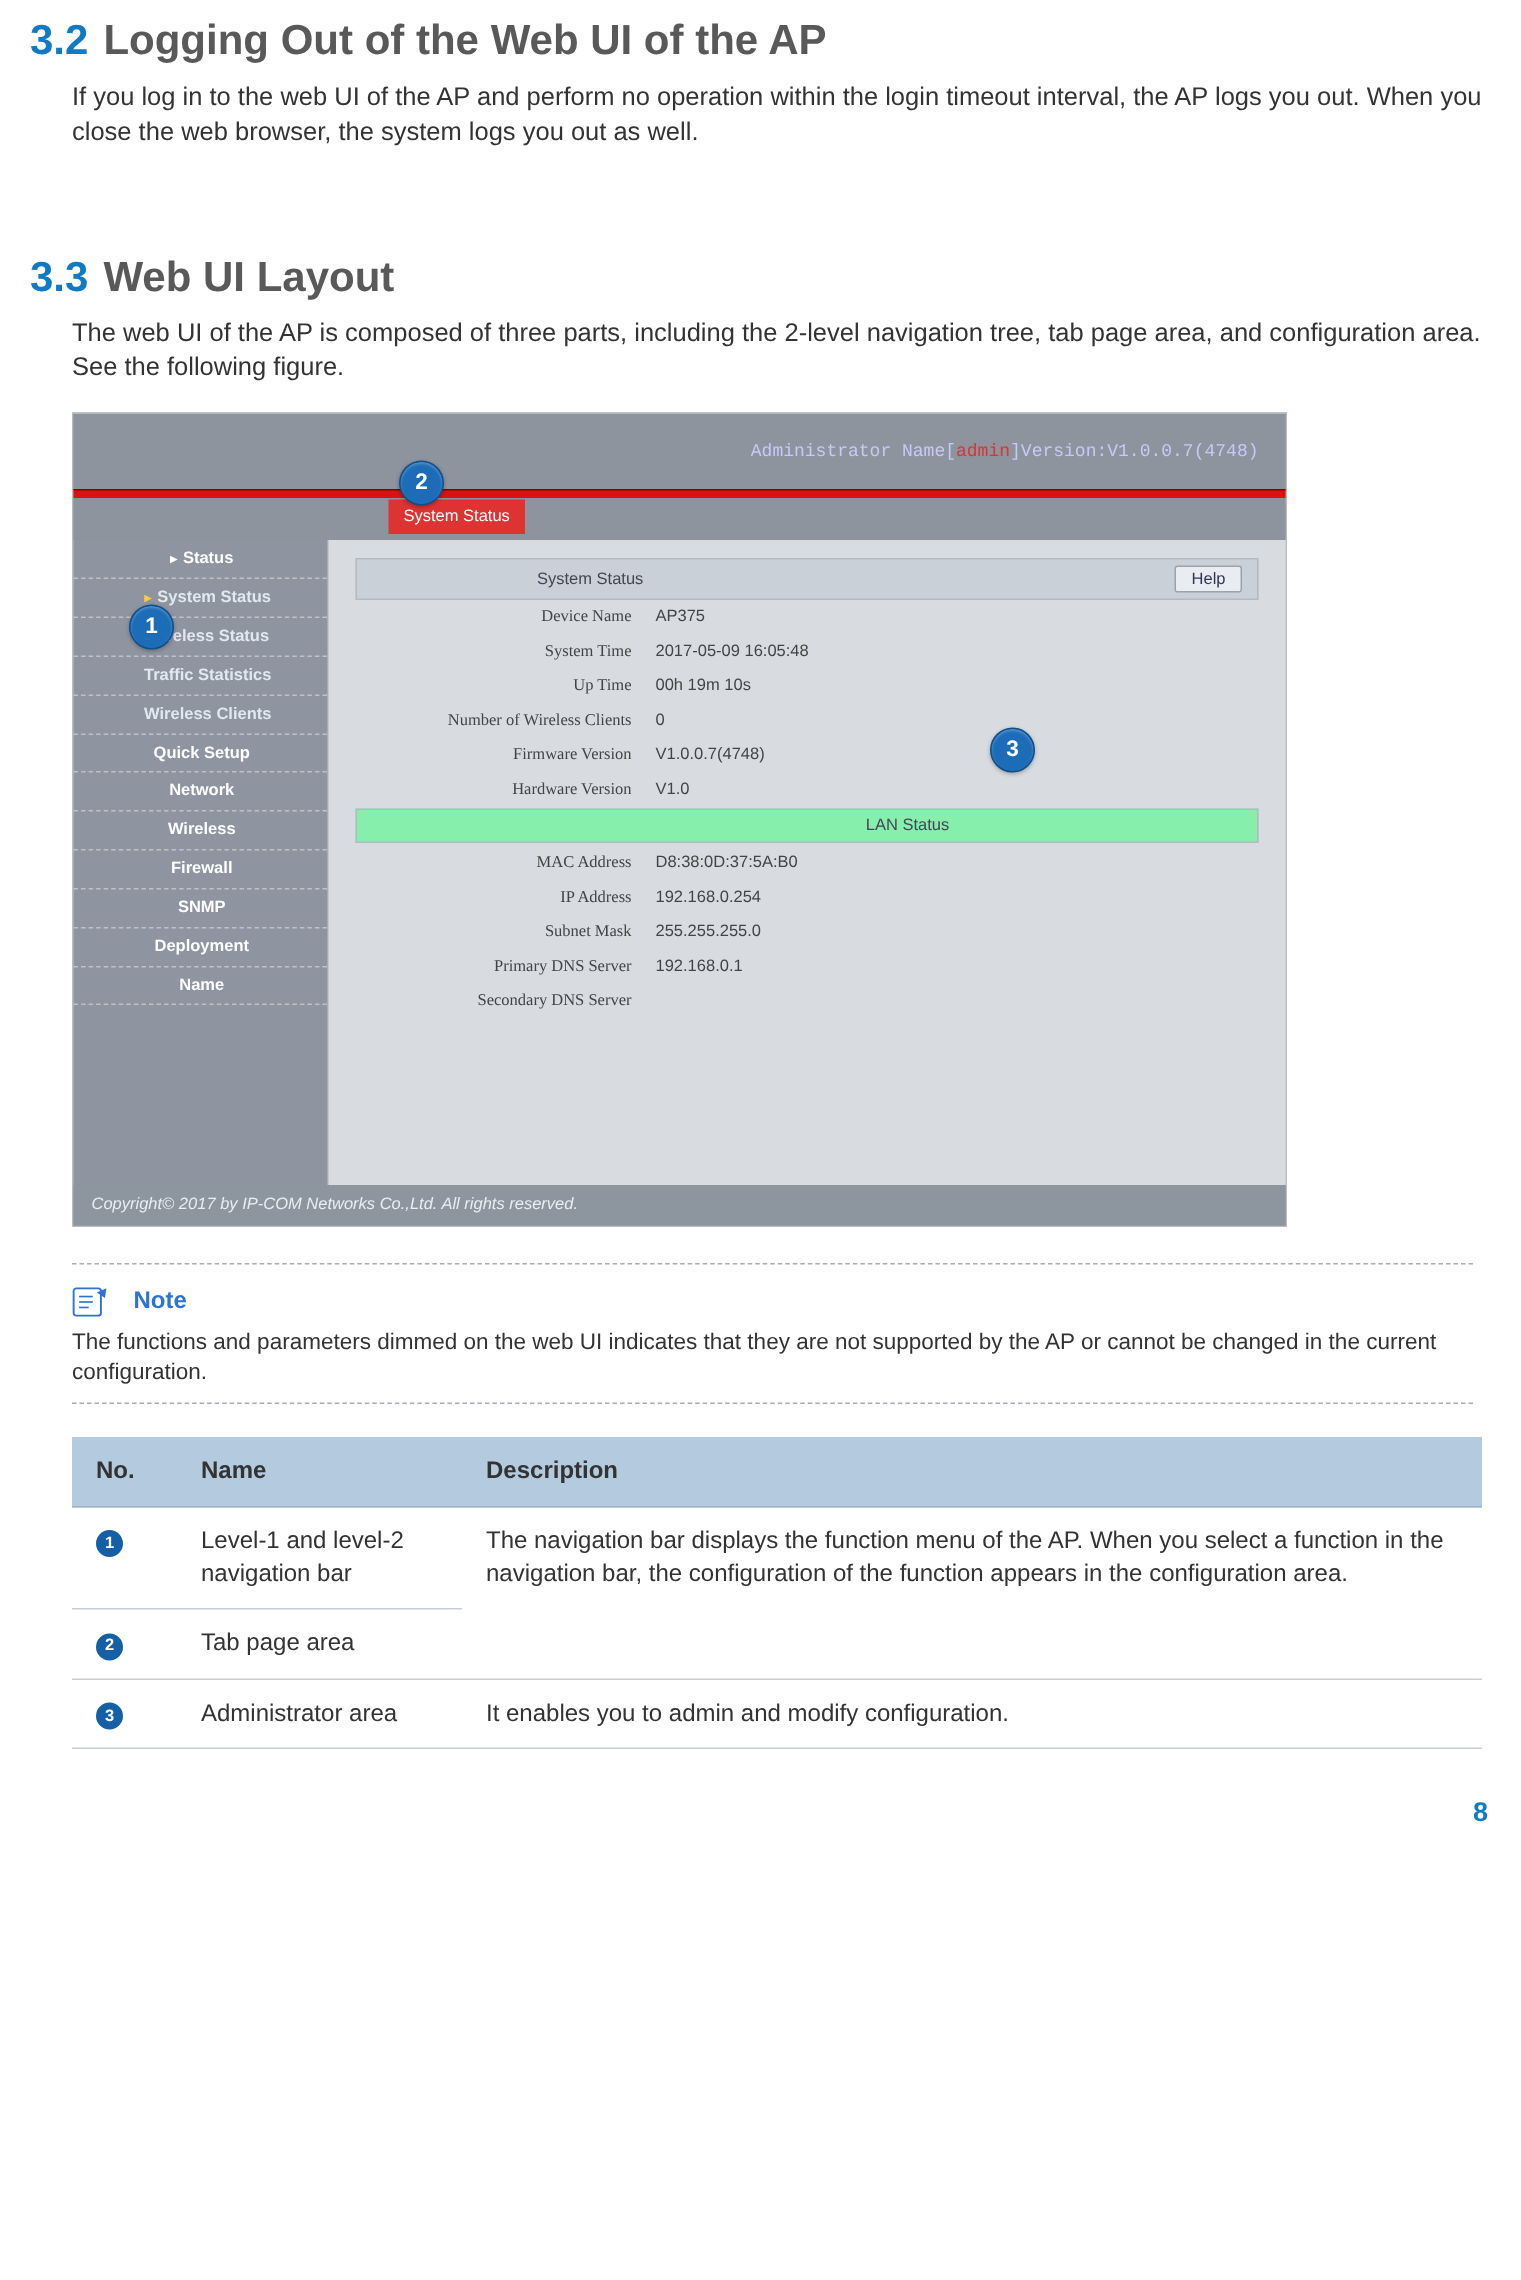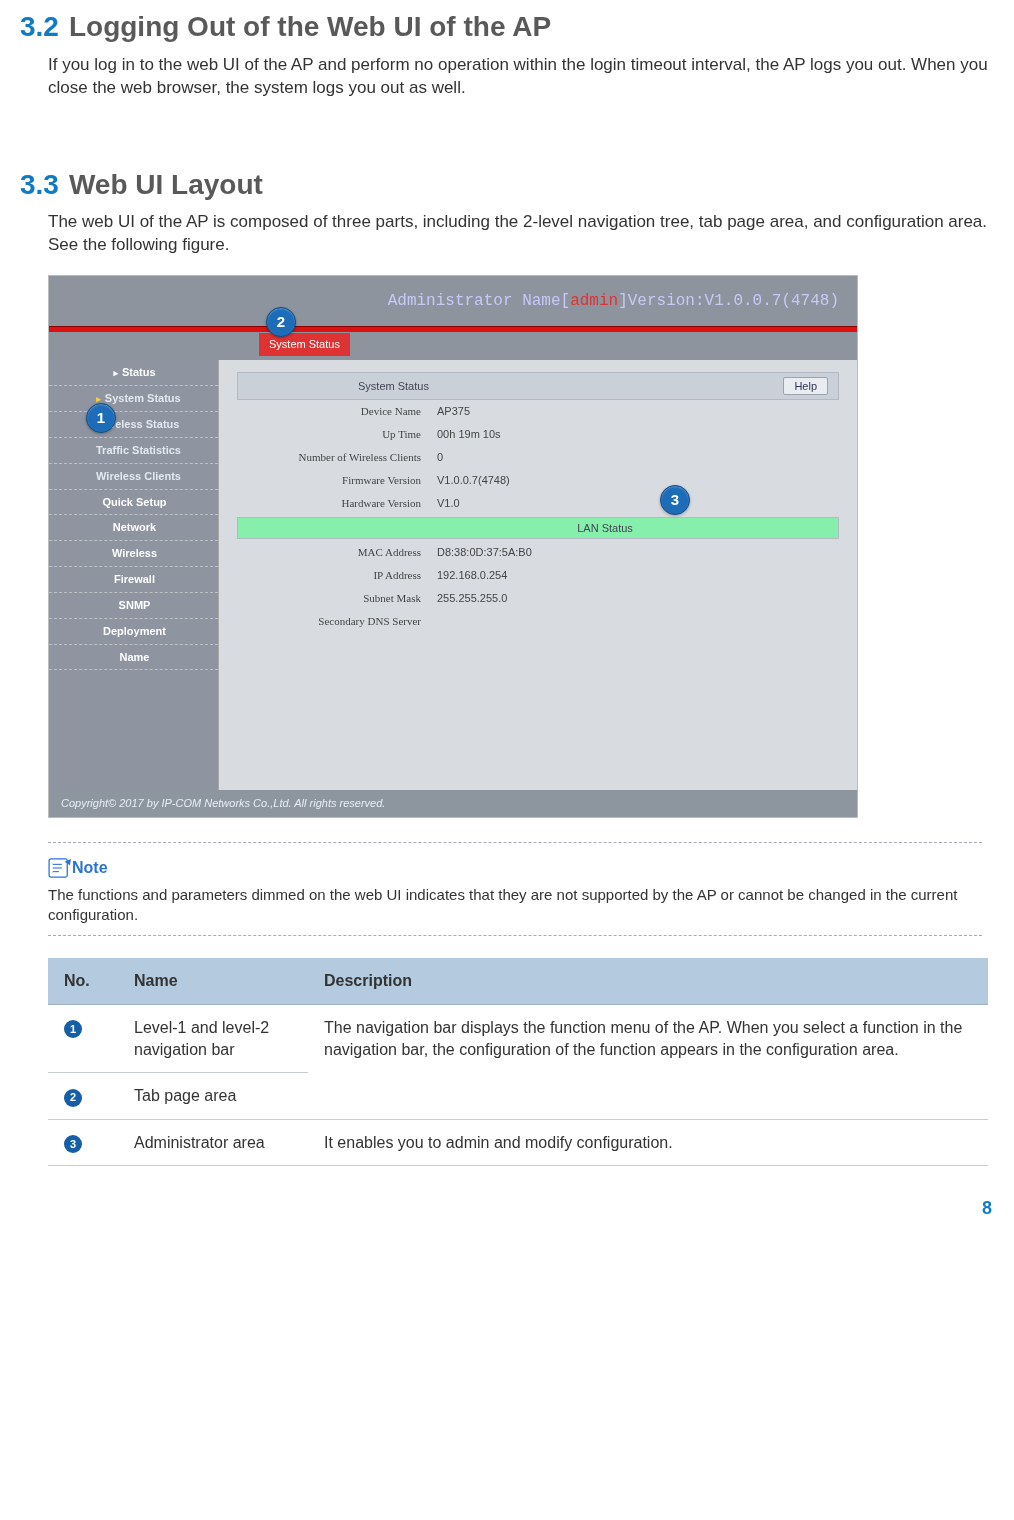--- a/index.html
+++ b/index.html
@@ -9,21 +9,21 @@
 
     h2.section { font-size: 28px; font-weight: bold; color: #595959; margin: 8px 0 8px 0; }
     h2.section .num { color: #0f7bc4; margin-right: 10px; }
     p.body { font-size: 17px; color: #333; margin: 0 14px 18px 28px; }
 
     .spacer-sm { height: 40px; }
 
     
     .shot-wrap { margin: 14px 0 24px 28px; position: relative; }
     .shot { width: 810px; background: #8d949d; padding: 0; position: relative; border: 1px solid #bbb; }
-    .shot-topbar { height: 50px; background: #8d949d; display: flex; align-items: center; justify-content: flex-end; padding-right: 18px; font-size: 16px; font-family: 'Courier New', monospace; color: #c7c9f9; }
+    .shot-topbar { height: 50px; background: #8d949d; display: flex; align-items: center; justify-content: flex-end; padding-right: 18px; font-size: 12px; font-family: 'Courier New', monospace; color: #c7c9f9; }
     .shot-topbar .bracket { color: #d33; }
     .shot-redline { height: 6px; background: #d11; border-top:1px solid #800; }
     .shot-tabrow { height: 28px; background: #8d949d; padding-left: 210px; }
     .shot-tab { display: inline-block; background: #d33; color: #fff; font-size: 11px; padding: 4px 10px; font-family: Verdana, sans-serif; margin-top: 0; }
     .shot-main { display: flex; background: #d8dce1; }
     .shot-nav { width: 170px; background: #8e95a0; font-size: 11px; color: #e8eef4; font-family: Verdana, sans-serif; border-right: 1px solid #aaa; }
     .shot-nav .grp { border-bottom: 1px dashed #bec2c7; padding: 5px 8px 5px 10px; text-align: center; }
     .shot-nav .grp.l1 { font-weight: bold; color:#fff; }
     .shot-nav .grp.sub { padding-left: 18px; color:#e2e8f0; font-weight:bold; }
     .shot-nav .grp.sub.active::before { content: "▸"; color:#ffcc33; margin-right:4px; font-size:9px; }
@@ -37,21 +37,21 @@
     .config-row .lbl { width:200px; text-align:right; padding-right:16px; color:#444;font-family:Liberation Serif, serif; }
     .config-row .val { color:#444; }
     .config-subhead { background:#86efac; font-size:11px; color:#445; padding:3px 10px; margin: 2px 0; text-align:center; padding-left: 144px; border:1px solid #b3bac3;}
     .shot-foot { background:#8d959f; color:#e8eef4; font-size:11px; font-style:italic; padding:6px 12px; font-family: Verdana, sans-serif; }
 
     .callout { position:absolute; width:30px; height:30px; border-radius:50%; background:#1c6cb7; color:#fff; font-weight:bold; display:flex; align-items:center; justify-content:center; font-size:15px; border:1px solid #0f4f8a; box-shadow: inset 0 1px 2px rgba(255,255,255,.3), 0 1px 3px rgba(0,0,0,.3); }
 
     hr.dashed { border:none; border-top:1px dashed #aab; margin: 6px 28px; }
 
     .note-block { margin: 14px 28px 10px 28px; }
-    .note-head { display:flex; align-items:center; gap:0; color:#2d73d4; font-weight:bold; font-size:16px; margin-bottom:6px;text-align:right; }
+    .note-head { display:flex; align-items:center; gap:17px; color:#2d73d4; font-weight:bold; font-size:16px; margin-bottom:6px;text-align:right; }
     .note-icon { width:24px; height:20px; }
     .note-text { font-size:15px; color:#333; }
 
     
     table.legend { width: 940px; margin: 22px 0 0 28px; border-collapse: collapse; font-size:16px; }
     table.legend th { background:#b4cadf; text-align:left; padding:12px 16px; color:#333; border-bottom:1px solid #9fb2c2; }
     table.legend td { padding:12px 16px; vertical-align:top; border-bottom:1px solid #c7cdd3; color:#333; }
     table.legend td.num { width:70px; }
     table.legend td.name { width:190px; }
     .circ { display:inline-flex; width:18px; height:18px; border-radius:50%; background:#155fa7; color:#fff; font-size:11px; align-items:center; justify-content:center; font-weight:bold; }
@@ -106,20 +106,24 @@
           <div class="config-header">
             <span style="margin-left:110px;">System Status</span>
             <button class="help-btn">Help</button>
           </div>
           <div id="sysfields">
               <div class="config-row">
                 <div class="lbl">Device Name</div>
                 <div class="val">AP375</div>
               </div>
               <div class="config-row">
+                <div class="lbl">System Time</div>
+                <div class="val">2017-05-09 16:05:48</div>
+              </div>
+              <div class="config-row">
                 <div class="lbl">Up Time</div>
                 <div class="val">00h 19m 10s</div>
               </div>
               <div class="config-row">
                 <div class="lbl">Number of Wireless Clients</div>
                 <div class="val">0</div>
               </div>
               <div class="config-row">
                 <div class="lbl">Firmware Version</div>
                 <div class="val">V1.0.0.7(4748)</div>
@@ -135,20 +139,24 @@
                 <div class="lbl">MAC Address</div>
                 <div class="val">D8:38:0D:37:5A:B0</div>
               </div>
               <div class="config-row">
                 <div class="lbl">IP Address</div>
                 <div class="val">192.168.0.254</div>
               </div>
               <div class="config-row">
                 <div class="lbl">Subnet Mask</div>
                 <div class="val">255.255.255.0</div>
+              </div>
+              <div class="config-row">
+                <div class="lbl">Primary DNS Server</div>
+                <div class="val">192.168.0.1</div>
               </div>
               <div class="config-row">
                 <div class="lbl">Secondary DNS Server</div>
                 <div class="val"></div>
               </div>
             </div>
           <div style="height:70px;"></div>
         </div>
       </div>
       <div class="shot-foot">Copyright© 2017 by IP-COM Networks Co.,Ltd. All rights reserved.</div>

